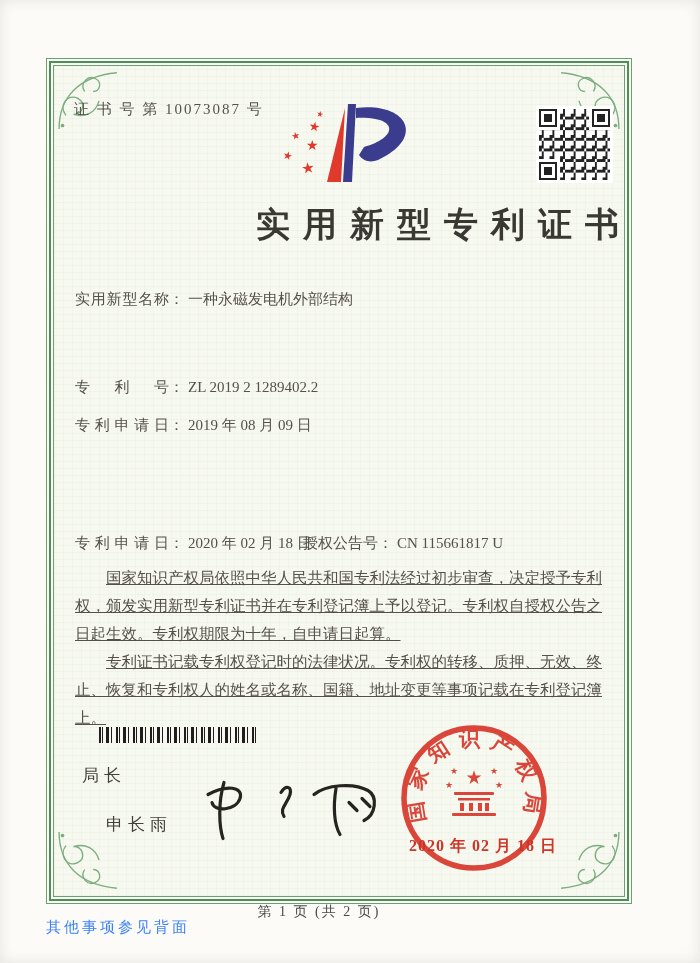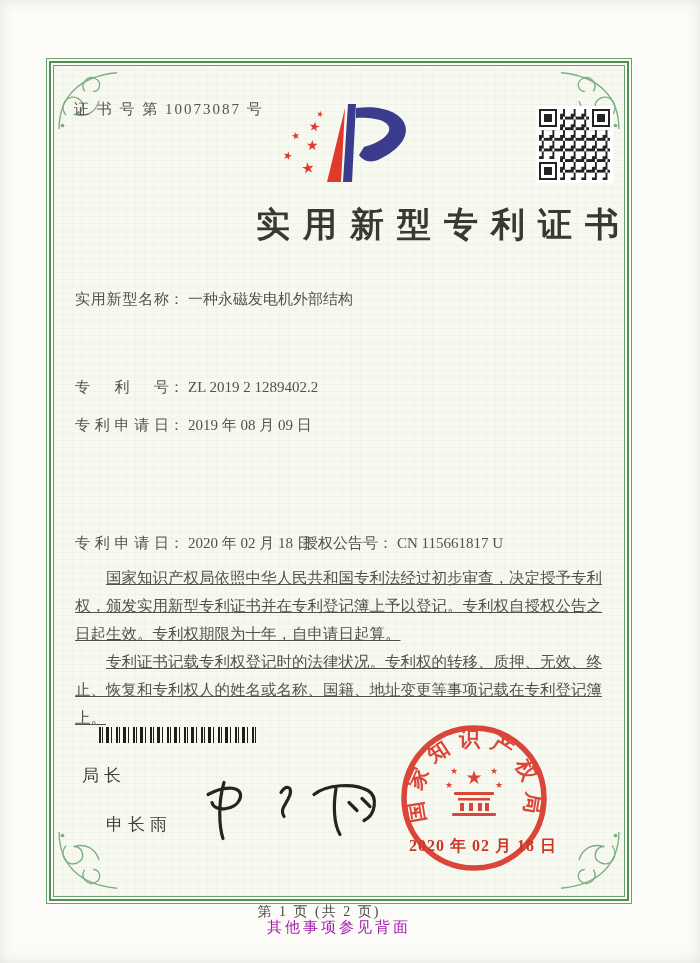--- a/index.html
+++ b/index.html
@@ -50,22 +50,22 @@
   .signer-title{position:absolute;left:82px;top:764px;font-size:17px;letter-spacing:5px;color:#44413b;}
   .signer-name{position:absolute;left:82px;top:813px;font-size:17px;letter-spacing:5px;color:#44413b;margin-left:24px;}
   .signature{position:absolute;left:186px;top:763px;width:215px;height:88px;}
   
   .seal{position:absolute;left:398px;top:722px;width:152px;height:152px;opacity:.93;}
   .seal-date{position:absolute;left:409px;top:836px;font-size:16px;letter-spacing:1px;
     color:#cd3526;font-weight:700;z-index:3;}
   
   .page-num{position:absolute;left:62px;top:880px;width:514px;text-align:center;
     font-size:14px;letter-spacing:2px;color:#4c4a44;margin-top:23px;}
-  .back-note{position:absolute;left:46px;top:918px;width:586px;text-align:center;
-    font-size:15px;letter-spacing:3px;color:#a21caf;}
+  .back-note{position:absolute;left:46px;top:918px;width:586px;text-align:left;
+    font-size:15px;letter-spacing:3px;color:#3b82f6;}
 </style>
 </head>
 <body>
 
 <div class="sheet">
 
   <div class="f-outer">
     <div class="f-mid">
         <div class="f-inner"></div>
       </div>

